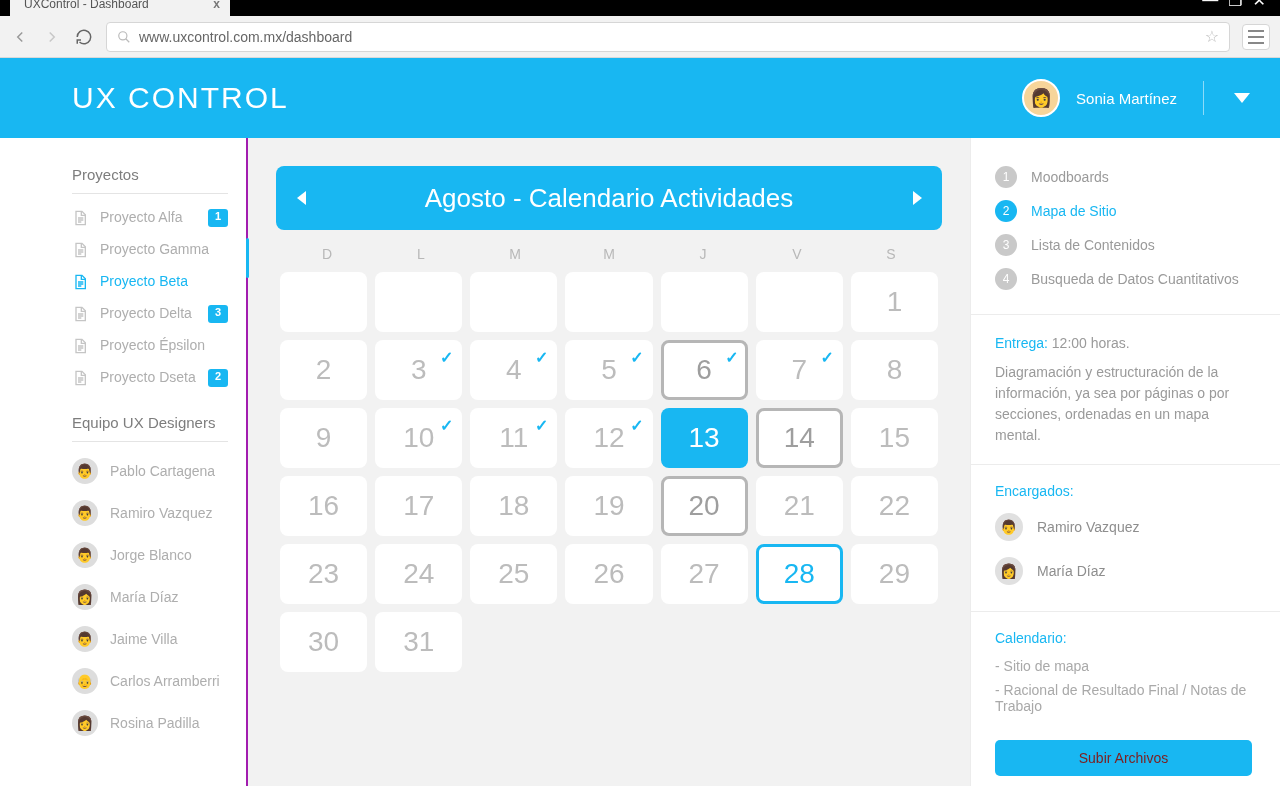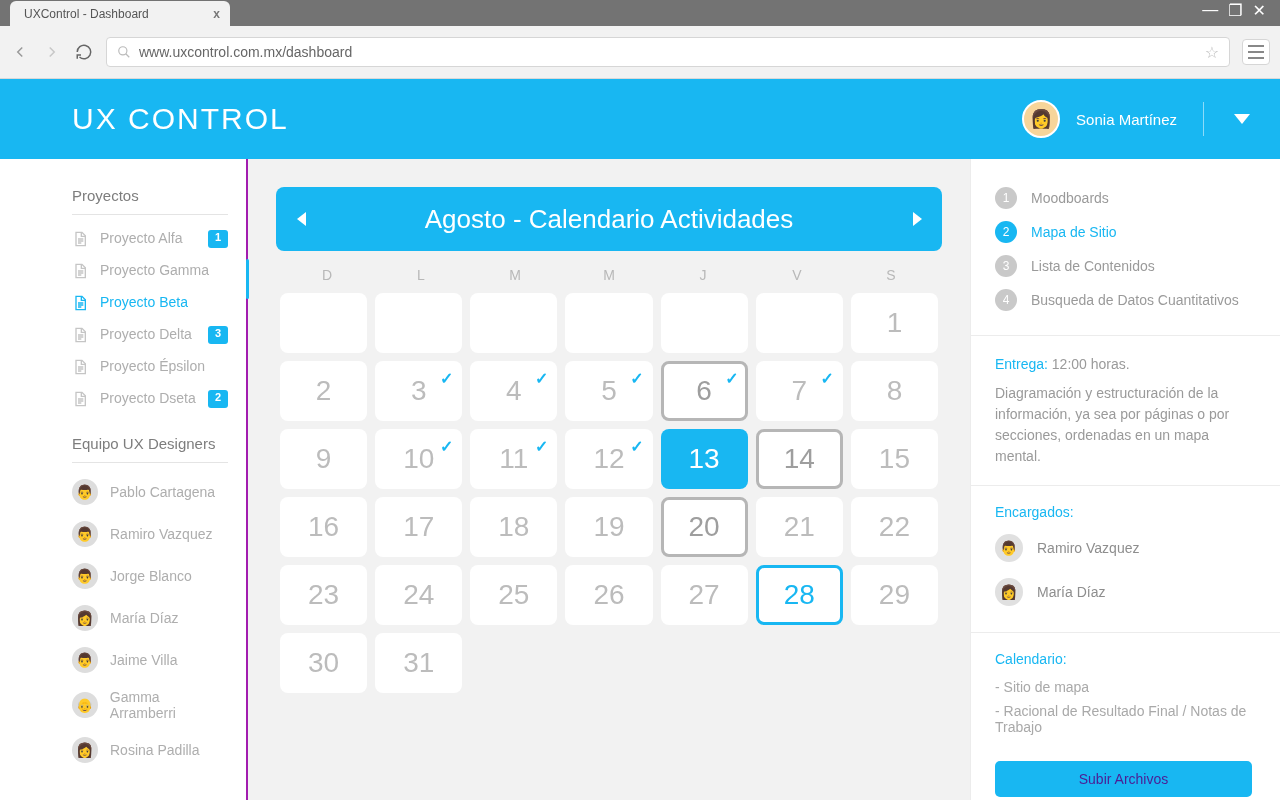--- a/index.html
+++ b/index.html
@@ -1,22 +1,22 @@
 <!DOCTYPE html>
 <html><head>
 <meta charset="utf-8">
 <style>
   *{box-sizing:border-box;margin:0;padding:0;font-family:"Helvetica Neue",Helvetica,Arial,sans-serif;-webkit-font-smoothing:antialiased}
   body{background:#fff;width:1280px;height:800px;overflow:hidden}
   
-  .chrome{background:#737373;height:26px;display:flex;align-items:flex-end}
+  .chrome{background:#000000;height:16px;display:flex;align-items:flex-end}
   .tab{background:#f2f2f2;border-radius:6px 6px 0 0;padding:6px 10px 5px 14px;margin-left:10px;display:flex;align-items:center;font-size:12px;color:#555;min-width:220px;position:relative}
   .tab .close{margin-left:auto;font-weight:bold;color:#777}
   .wincontrols{margin-left:auto;display:flex;gap:10px;padding:0 14px 6px 0;color:#fff;font-size:16px}
-  .toolbar{background:#f2f2f2;height:53px;display:flex;align-items:center;padding:0 10px;gap:12px;border-bottom:1px solid #d9d9d9}
+  .toolbar{background:#f2f2f2;height:42px;display:flex;align-items:center;padding:0 10px;gap:12px;border-bottom:1px solid #d9d9d9}
   .navicon{width:20px;height:20px;display:flex;align-items:center;justify-content:center;color:#8a8a8a}
   .addr{flex:1;background:#fff;border:1px solid #d6d6d6;border-radius:4px;height:30px;display:flex;align-items:center;padding:0 10px;gap:8px;font-size:14px;color:#777}
   .addr input{border:none;outline:none;flex:1;font-size:14px;color:#666}
   .star{color:#bbb;font-size:16px}
   .hamb{width:28px;height:26px;border:1px solid #d6d6d6;border-radius:4px;display:flex;flex-direction:column;justify-content:center;gap:4px;padding:0 5px;background:#fff}
   .hamb span{height:2px;background:#888}
   
   .appheader{background:#18b7f2;height:80px;display:flex;align-items:center;padding:0 30px 0 72px;color:#fff}
   .brand{font-size:30px;letter-spacing:2px;font-weight:200}
   .brand b{font-weight:500}
@@ -60,21 +60,21 @@
   .step{display:flex;align-items:center;gap:14px;padding:6px 0;cursor:pointer}
   .circle{width:22px;height:22px;border-radius:50%;background:#c9c9c9;color:#fff;font-size:12px;display:flex;align-items:center;justify-content:center;font-weight:500}
   .step.active{color:#18b7f2}
   .step.active .circle{background:#18b7f2}
   .hr{height:1px;background:#ececec;margin:18px -28px 18px -24px}
   .label{color:#18b7f2;font-weight:500}
   .panel p{line-height:1.5;margin-top:4px}
   .assign{display:flex;align-items:center;gap:14px;padding:8px 0;color:#8e8e8e}
   .assign .av{width:28px;height:28px;border-radius:50%;background:#e0e0e0;display:flex;align-items:center;justify-content:center}
   .deliver{padding:4px 0 4px 0;color:#a9a9a9}
-  .upload{background:#18b7f2;color:#4c1d95;text-align:center;border-radius:5px;padding:10px 0;margin-top:22px;cursor:pointer;font-size:14px}
+  .upload{background:#18b7f2;color:#7f1d1d;text-align:center;border-radius:5px;padding:10px 0;margin-top:22px;cursor:pointer;font-size:14px}
 </style>
 </head>
 <body>
 
 <div class="chrome">
   <div class="tab">
     <span>UXControl - Dashboard</span>
     <span class="close">x</span>
   </div>
   <div class="wincontrols">
@@ -203,21 +203,21 @@
         <div class="team">
           <div class="av">👩</div>
           <span>María Díaz</span>
         </div>
         <div class="team">
           <div class="av">👨</div>
           <span>Jaime Villa</span>
         </div>
         <div class="team">
           <div class="av">👴</div>
-          <span>Gamma Arramberri</span>
+          <span>Carlos Arramberri</span>
         </div>
         <div class="team">
           <div class="av">👩</div>
           <span>Rosina Padilla</span>
         </div>
       </div>
   </div>
 
   <div class="main">
     <div class="calhead">

